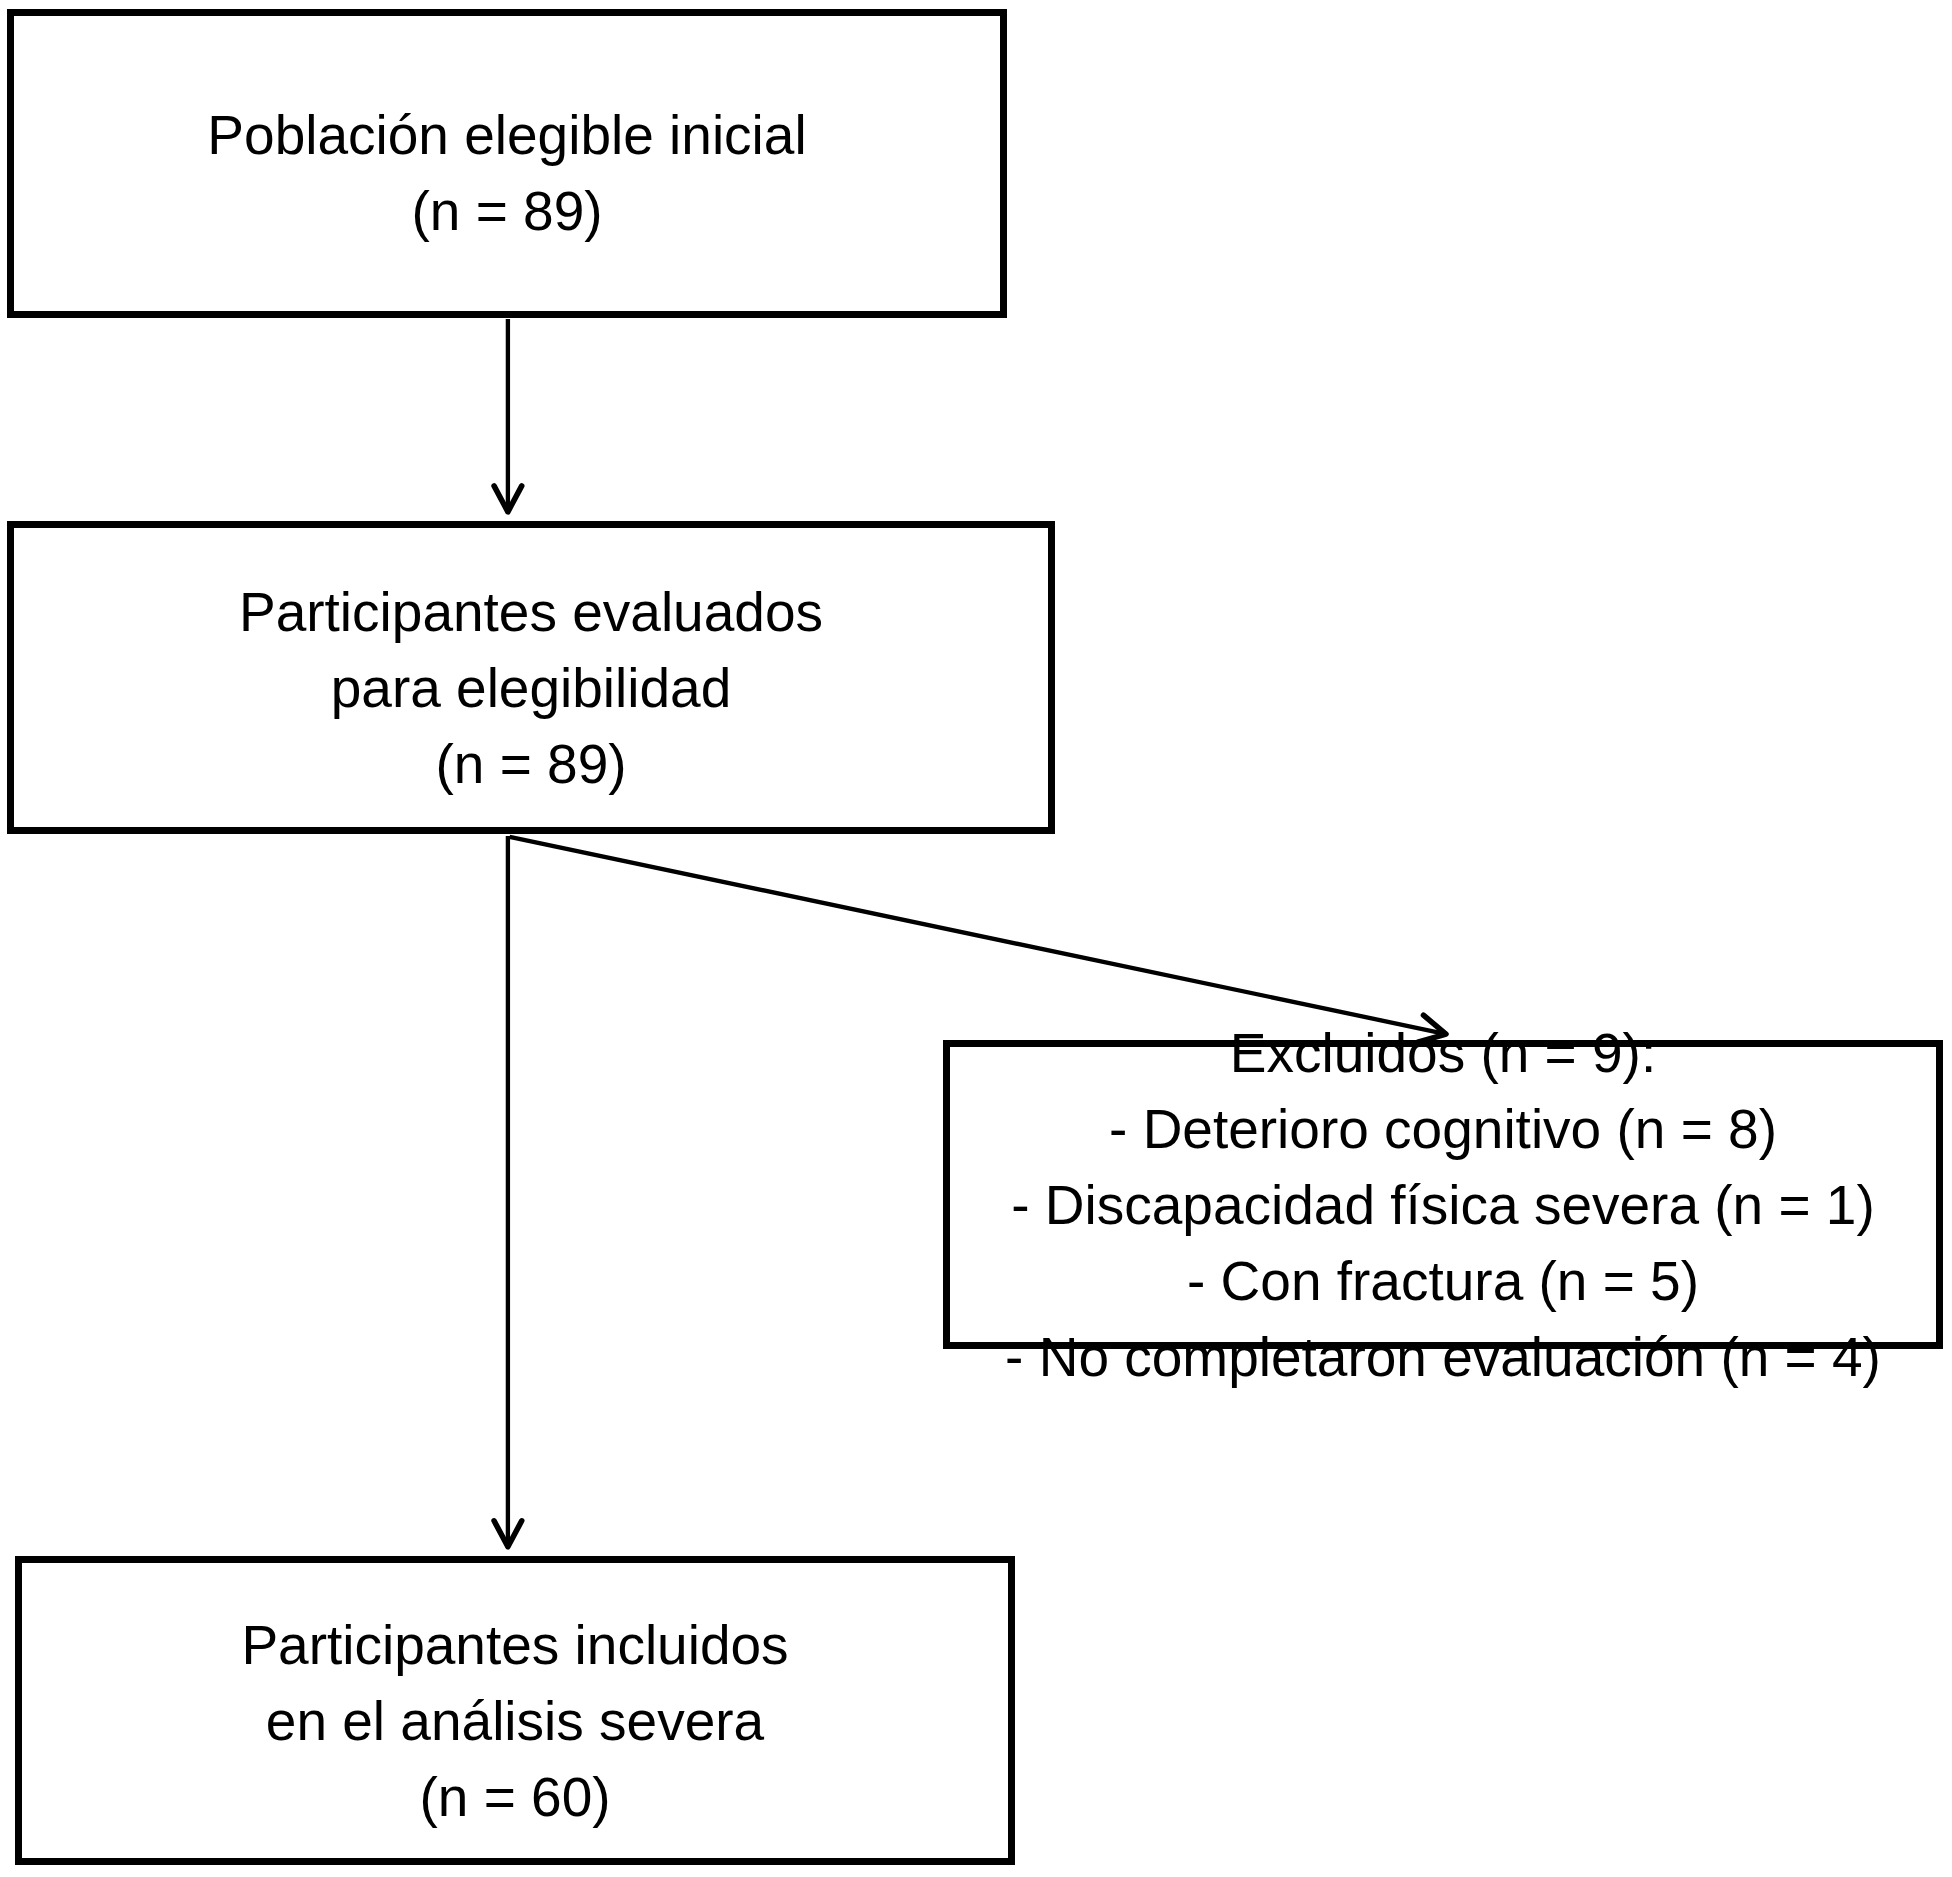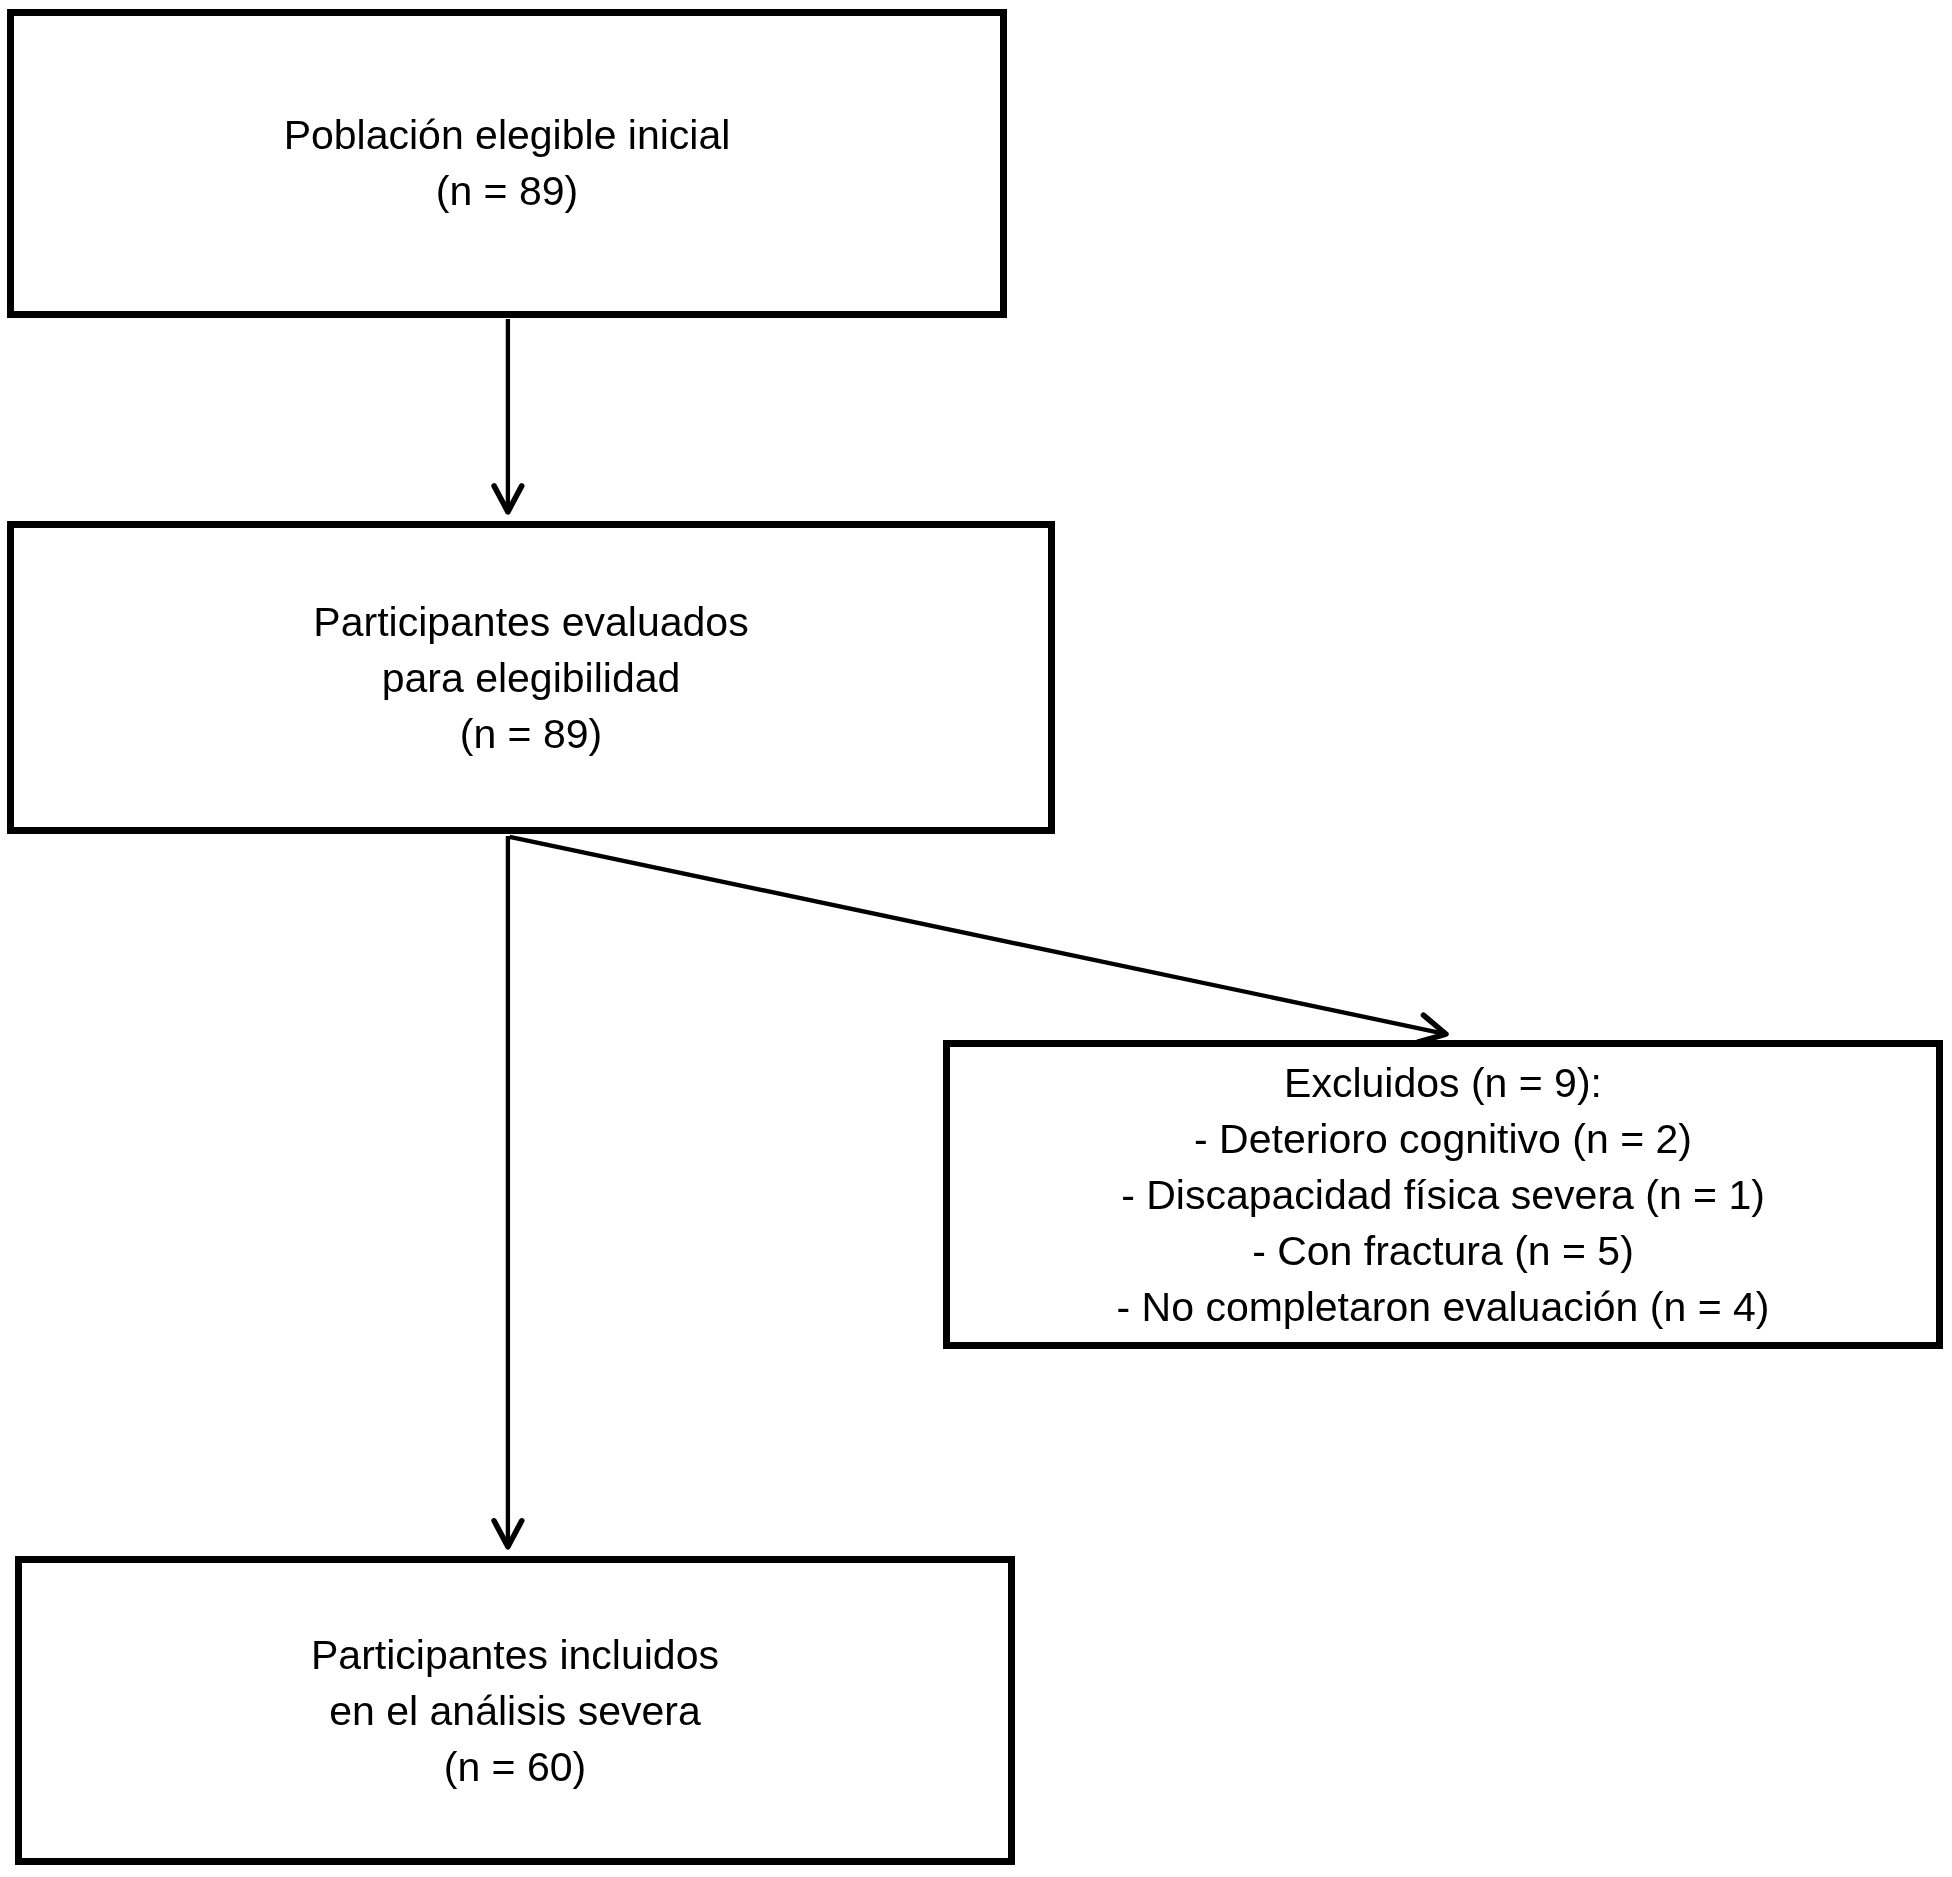--- a/index.html
+++ b/index.html
@@ -35,23 +35,24 @@
     border: 7px solid #000000;
     background: #ffffff;
     display: flex;
     flex-direction: column;
     align-items: center;
     justify-content: center;
     text-align: center;
     z-index: 2;
   }
   .box .line {
-    font-size: 41px;
+    font-size: 55px;
     line-height: 56px;
     white-space: nowrap;
+    margin-top: 20px;
   }
   .box-initial  { left: 7px;    top: 8.6px;   width: 1000px; height: 309px; }
   .box-assessed { left: 7px;    top: 521px;  width: 1048px; height: 313px; }
   .box-excluded { left: 943px; top: 1040px; width: 1000px; height: 309px; }
   .box-included { left: 15px;    top: 1556px; width: 1000px; height: 309px; }
 </style>
 </head>
 <body>
 
 <div class="canvas">
@@ -73,21 +74,21 @@
   </div>
 
   <div class="box box-assessed">
     <div class="line">Participantes evaluados</div>
     <div class="line">para elegibilidad</div>
     <div class="line">(n = 89)</div>
   </div>
 
   <div class="box box-excluded">
     <div class="line">Excluidos (n = 9):</div>
-    <div class="line">- Deterioro cognitivo (n = 2)</div>
+    <div class="line">- Deterioro cognitivo (n = 8)</div>
     <div class="line">- Discapacidad física severa (n = 1)</div>
     <div class="line">- Con fractura (n = 5)</div>
     <div class="line">- No completaron evaluación (n = 4)</div>
   </div>
 
   <div class="box box-included">
     <div class="line">Participantes incluidos</div>
     <div class="line">en el análisis severa</div>
     <div class="line">(n = 60)</div>
   </div>

